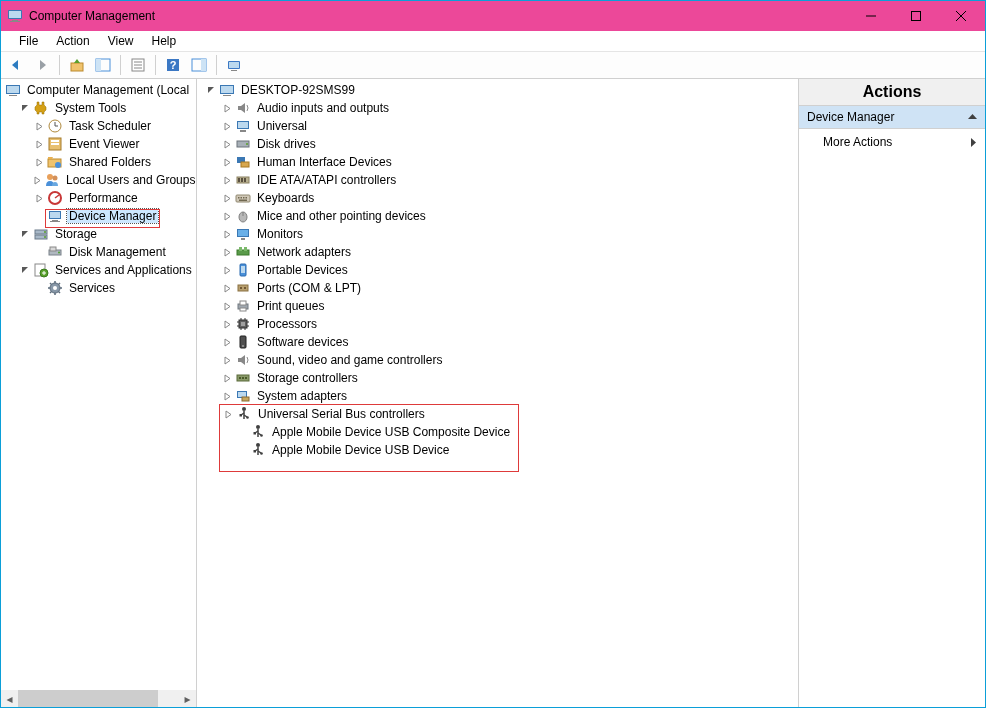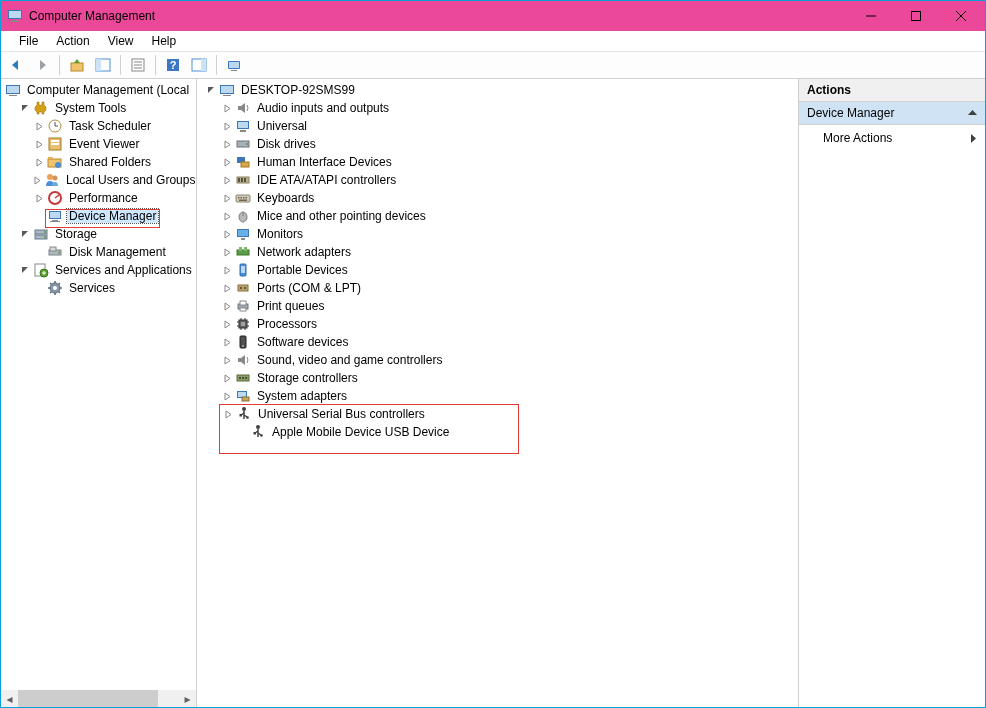--- a/index.html
+++ b/index.html
@@ -7,37 +7,37 @@
 .titlebar { height: 30px; display: flex; align-items: center; padding: 0 2px; background: #ec4899; }
 .titlebar .app-icon { width: 16px; height: 16px; margin: 0 6px 0 4px; display:inline-flex; }
 .titlebar .title { font-size: 12px; color: #000; flex: 0 0 auto; }
 .titlebar .spacer { flex: 1; }
 .titlebar .winbtn { width: 45px; height: 28px; display: flex; align-items: center; justify-content: center; color: #000; }
 .menubar { height: 20px; display: flex; align-items: center; padding: 0 10px; gap: 2px; }
 .menubar .menuitem { padding: 2px 8px; font-size: 12px; }
 .toolbar { height: 28px; border-top: 1px solid #e5e5e5; border-bottom: 1px solid #d0d0d0; display: flex; align-items: center; padding: 0 4px; gap: 4px; background: #fdfdfd; }
 .toolbar .sep { width: 1px; height: 20px; background: #d0d0d0; margin: 0 2px; }
 .toolbar .tbtn { width: 22px; height: 22px; display: flex; align-items: center; justify-content: center; border: 1px solid transparent; }
-.content { display: flex; height: calc(708px - 30px - 20px - 28px - 2px); }
+.content { display: flex; height: calc(708px - 30px - 20px - 28px - 2px); text-align: center; }
 .leftpane { width: 196px; border-right: 1px solid #d0d0d0; position: relative; overflow: hidden; }
 .midpane { flex: 1; border-right: 1px solid #d0d0d0; overflow: auto; }
 .rightpane { width: 186px; display: flex; flex-direction: column; }
 .tree { padding: 2px 0 0 2px; }
 .node { display: flex; align-items: center; height: 18px; white-space: nowrap; }
 .node .exp { width: 12px; height: 12px; display: inline-flex; align-items: center; justify-content: center; color: #6a6a6a; font-size: 10px; margin-right: 2px; }
 .node .ico { width: 16px; height: 16px; display: inline-flex; align-items: center; justify-content: center; margin-right: 4px; }
 .node .lbl { font-size: 12px; padding: 0 2px; }
 .node.selected .lbl { background: #cde8ff; outline: 1px dotted #555; }
 .node.usbsel .lbl { background: #cde8ff; }
 .indent0 { padding-left: 2px; }
 .indent1 { padding-left: 16px; }
 .indent2 { padding-left: 30px; }
 .hl-red { border: 1px solid #de3a3a; position: absolute; pointer-events: none; }
 .mid-hl { border: 1px solid #de3a3a; position: relative; margin-left: 14px; margin-top: -1px; padding-bottom: 12px; width: 300px; }
-.actions-hdr { background: #f0f0f0; border-bottom: 1px solid #d0d0d0; padding: 4px 8px; font-weight: bold; font-size: 12px; }
+.actions-hdr { background: #f0f0f0; border-bottom: 1px solid #d0d0d0; padding: 4px 8px; font-weight: bold; font-size: 16px; }
 .actions-sel { background: #cfe3f5; padding: 4px 8px; display: flex; justify-content: space-between; align-items: center; font-size: 12px; border-bottom: 1px solid #d0d0d0; }
 .actions-more { padding: 6px 8px 6px 24px; display: flex; justify-content: space-between; align-items: center; font-size: 12px; }
 .scroll-h { position: absolute; bottom: 0; left: 0; right: 0; height: 17px; background: #f0f0f0; display:flex; }
 .scroll-h .thumb { background: #cdcdcd; height: 100%; }
 .scroll-h .arrow { width: 17px; height:17px; display:flex; align-items:center; justify-content:center; color:#606060;}
 svg { display: block; }
 </style>
 </head>
 <body>
 
@@ -606,20 +606,32 @@
         <div class="node" style="padding-left:30px;">
             <span class="ico">
               <svg width="16" height="16">
                 <circle cx="8" cy="3" r="2" fill="#404040"></circle>
                 <line x1="8" y1="5" x2="8" y2="13" stroke="#404040" stroke-width="1.5"></line>
                 <path d="M8 7 L5 9 M8 9 L11 11" stroke="#404040" stroke-width="1.5"></path>
                 <rect x="3.5" y="8" width="2.5" height="2.5" fill="#404040"></rect>
                 <circle cx="11.5" cy="11.5" r="1.3" fill="#404040"></circle>
               </svg>
             </span>
+            <span class="lbl">Apple Mobile Device USB Composite Device</span>
+          </div>
+        <div class="node" style="padding-left:30px;">
+            <span class="ico">
+              <svg width="16" height="16">
+                <circle cx="8" cy="3" r="2" fill="#404040"></circle>
+                <line x1="8" y1="5" x2="8" y2="13" stroke="#404040" stroke-width="1.5"></line>
+                <path d="M8 7 L5 9 M8 9 L11 11" stroke="#404040" stroke-width="1.5"></path>
+                <rect x="3.5" y="8" width="2.5" height="2.5" fill="#404040"></rect>
+                <circle cx="11.5" cy="11.5" r="1.3" fill="#404040"></circle>
+              </svg>
+            </span>
             <span class="lbl">Apple Mobile Device USB Device</span>
           </div>
       </div>
     </div>
   </div>
 
   <div class="rightpane">
     <div class="actions-hdr">Actions</div>
     <div class="actions-sel">
       <span>Device Manager</span>

